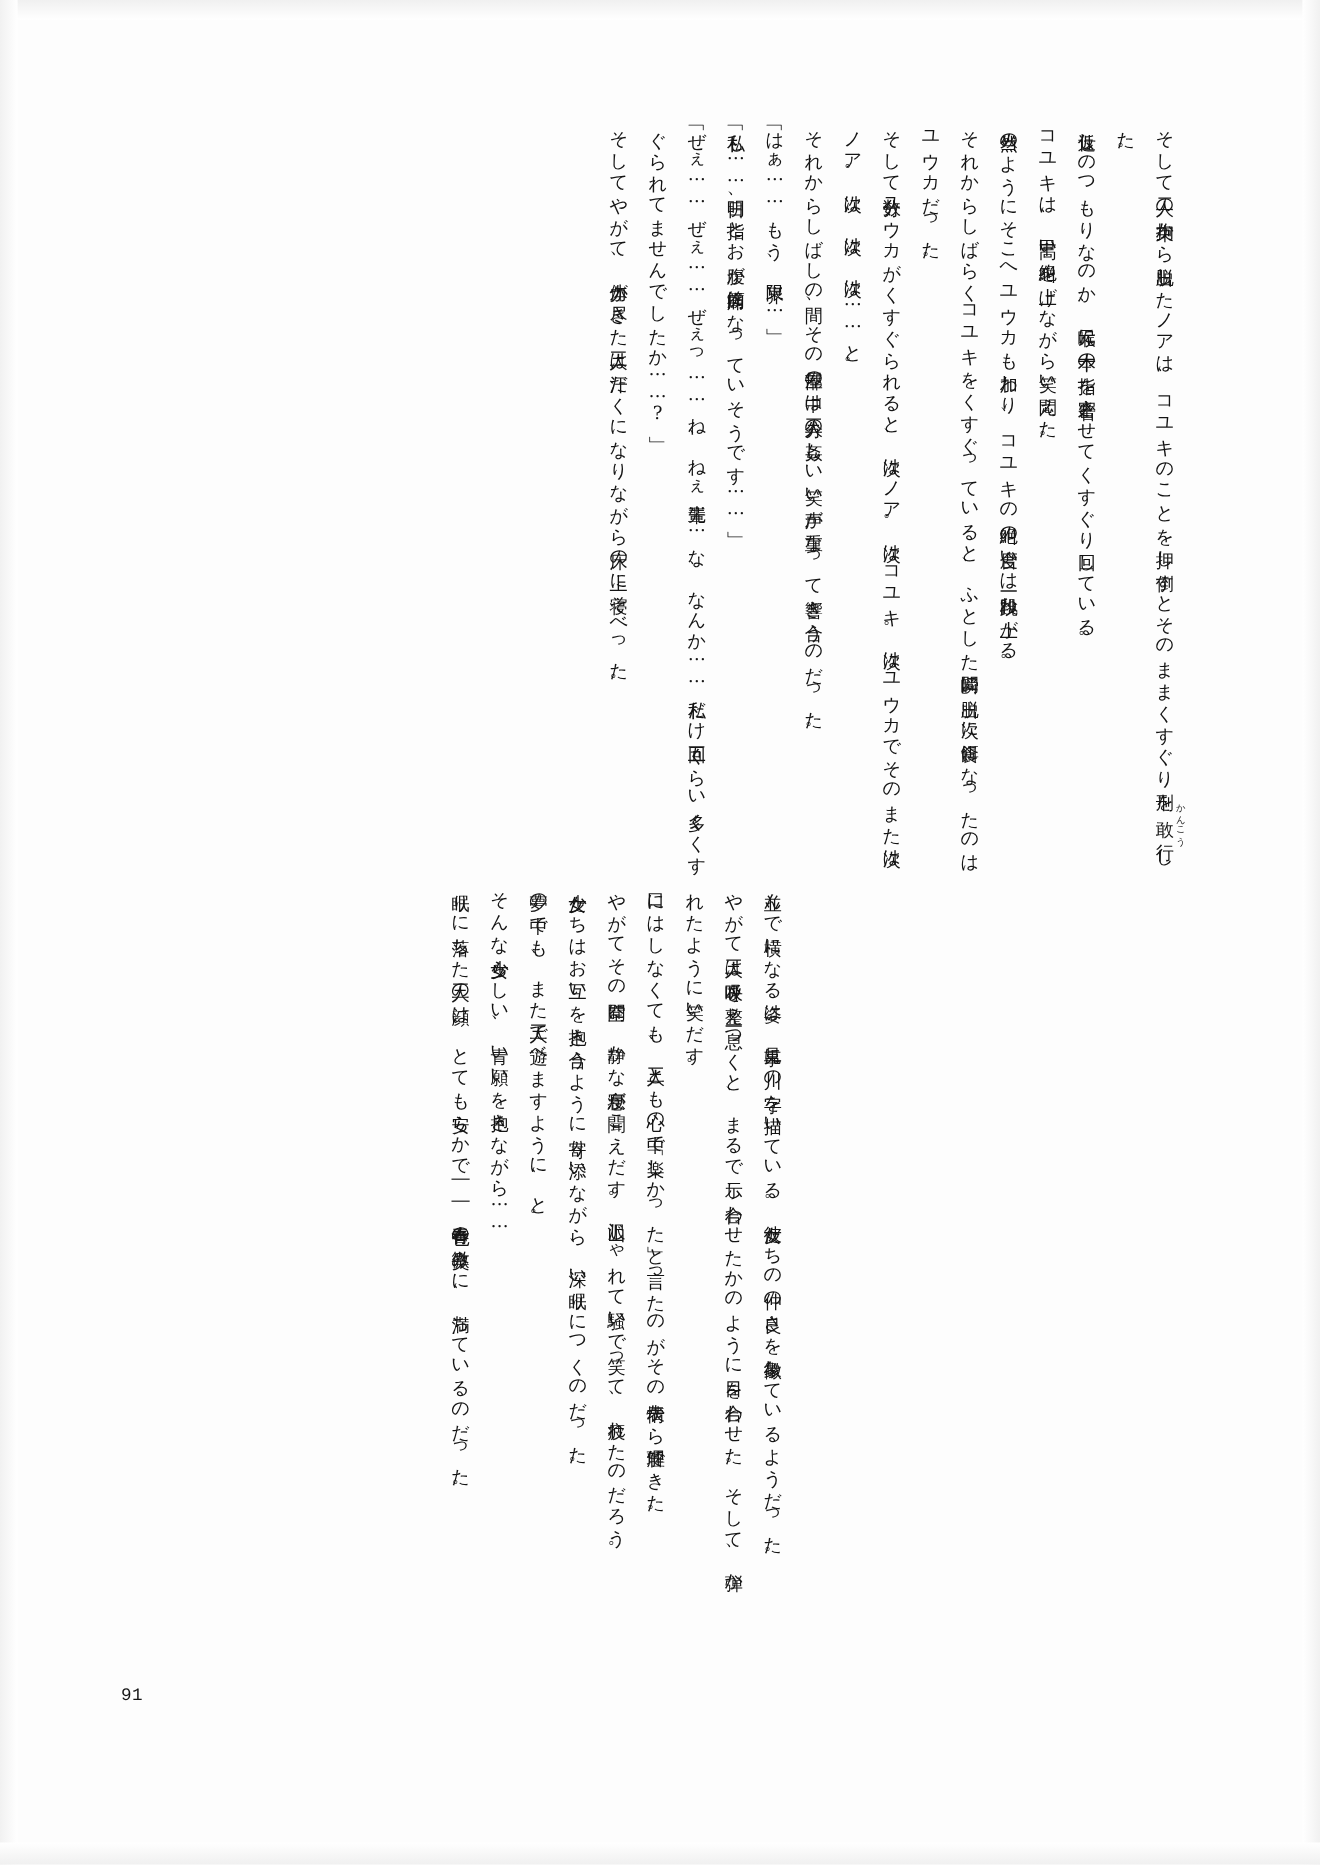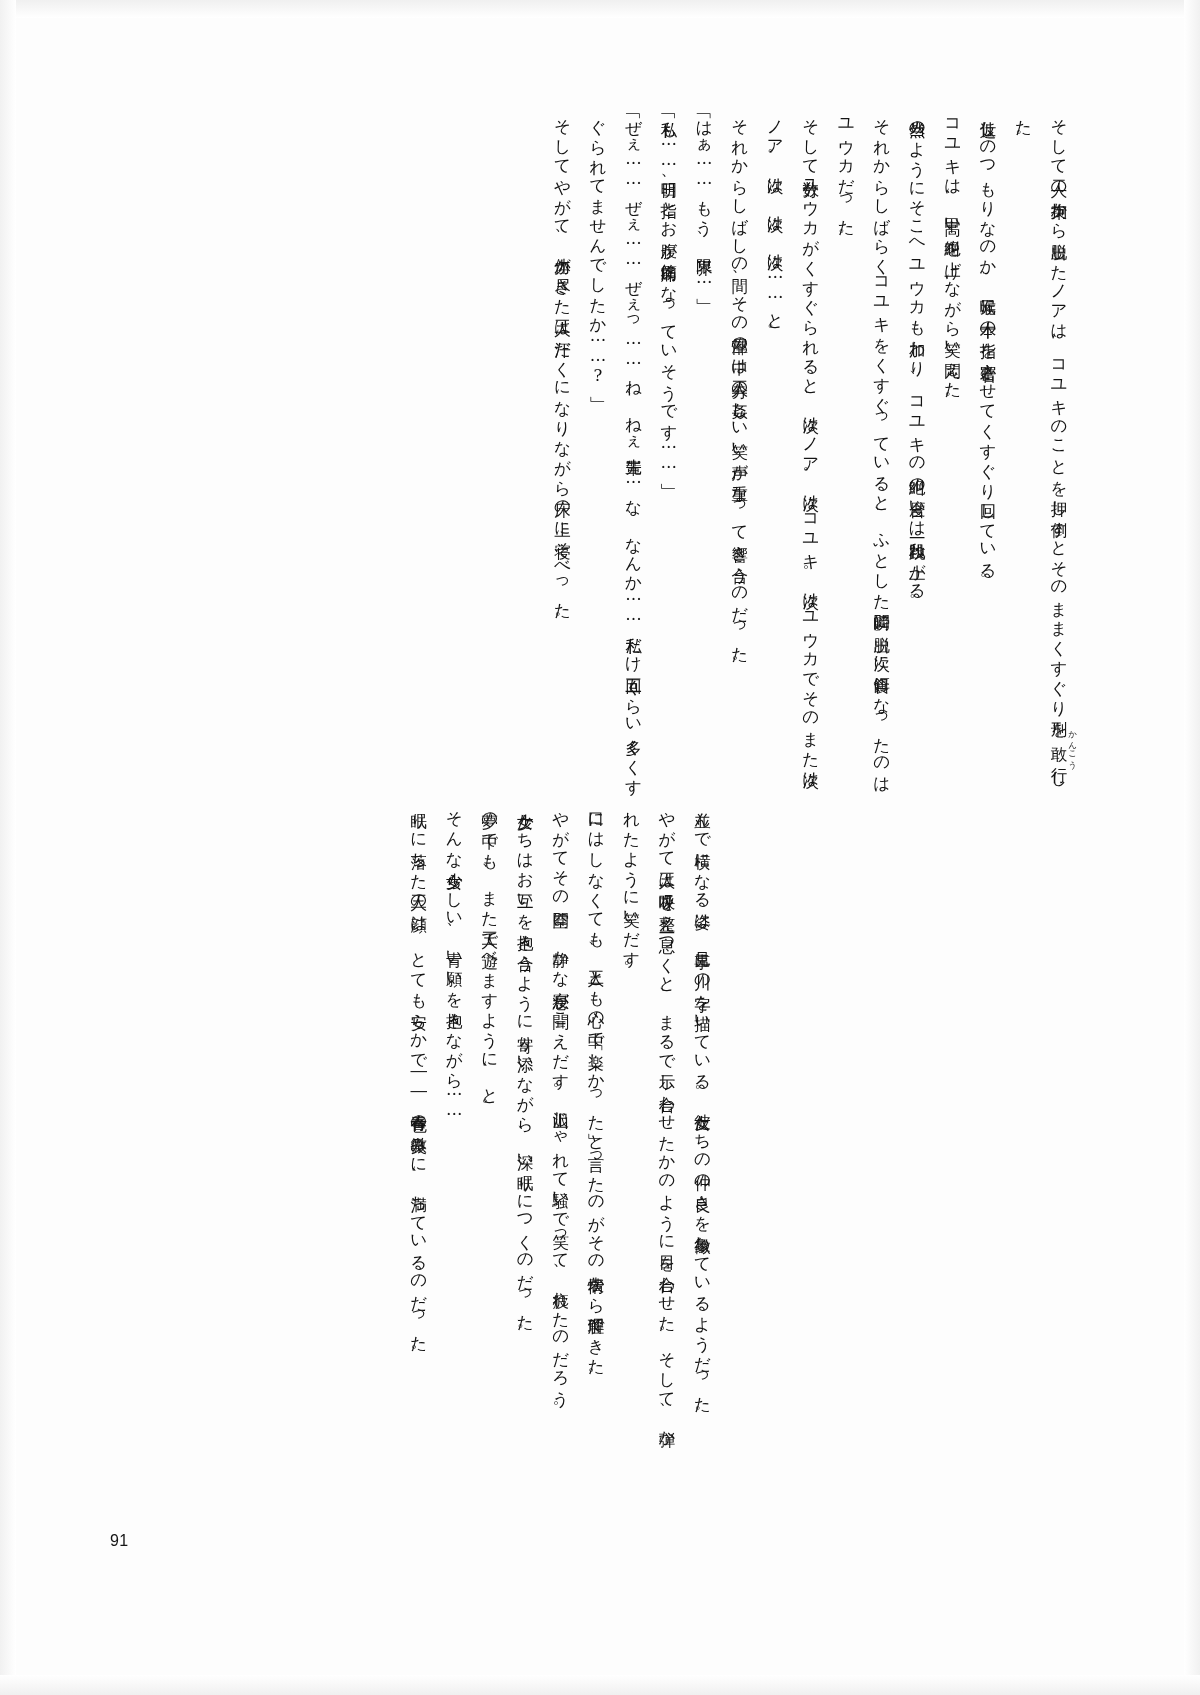--- a/index.html
+++ b/index.html
@@ -59,21 +59,21 @@
     font-size: 8.5px;
     letter-spacing: 0.02em;
     color: #222;
   }
 
   .page-number {
     position: absolute;
     left: 110px;
     bottom: 145px;
     font-size: 16px;
-    font-family: Liberation Sans, sans-serif;
+    font-family: Liberation Mono, monospace;
     color: #151515;
     letter-spacing: 0.02em;
   }
 
   
   .scan-edge-top {
     position: absolute;
     top: 0; left: 0; right: 0;
     height: 18px;
     background: linear-gradient(to bottom, #f0f0f0, #ffffff);

